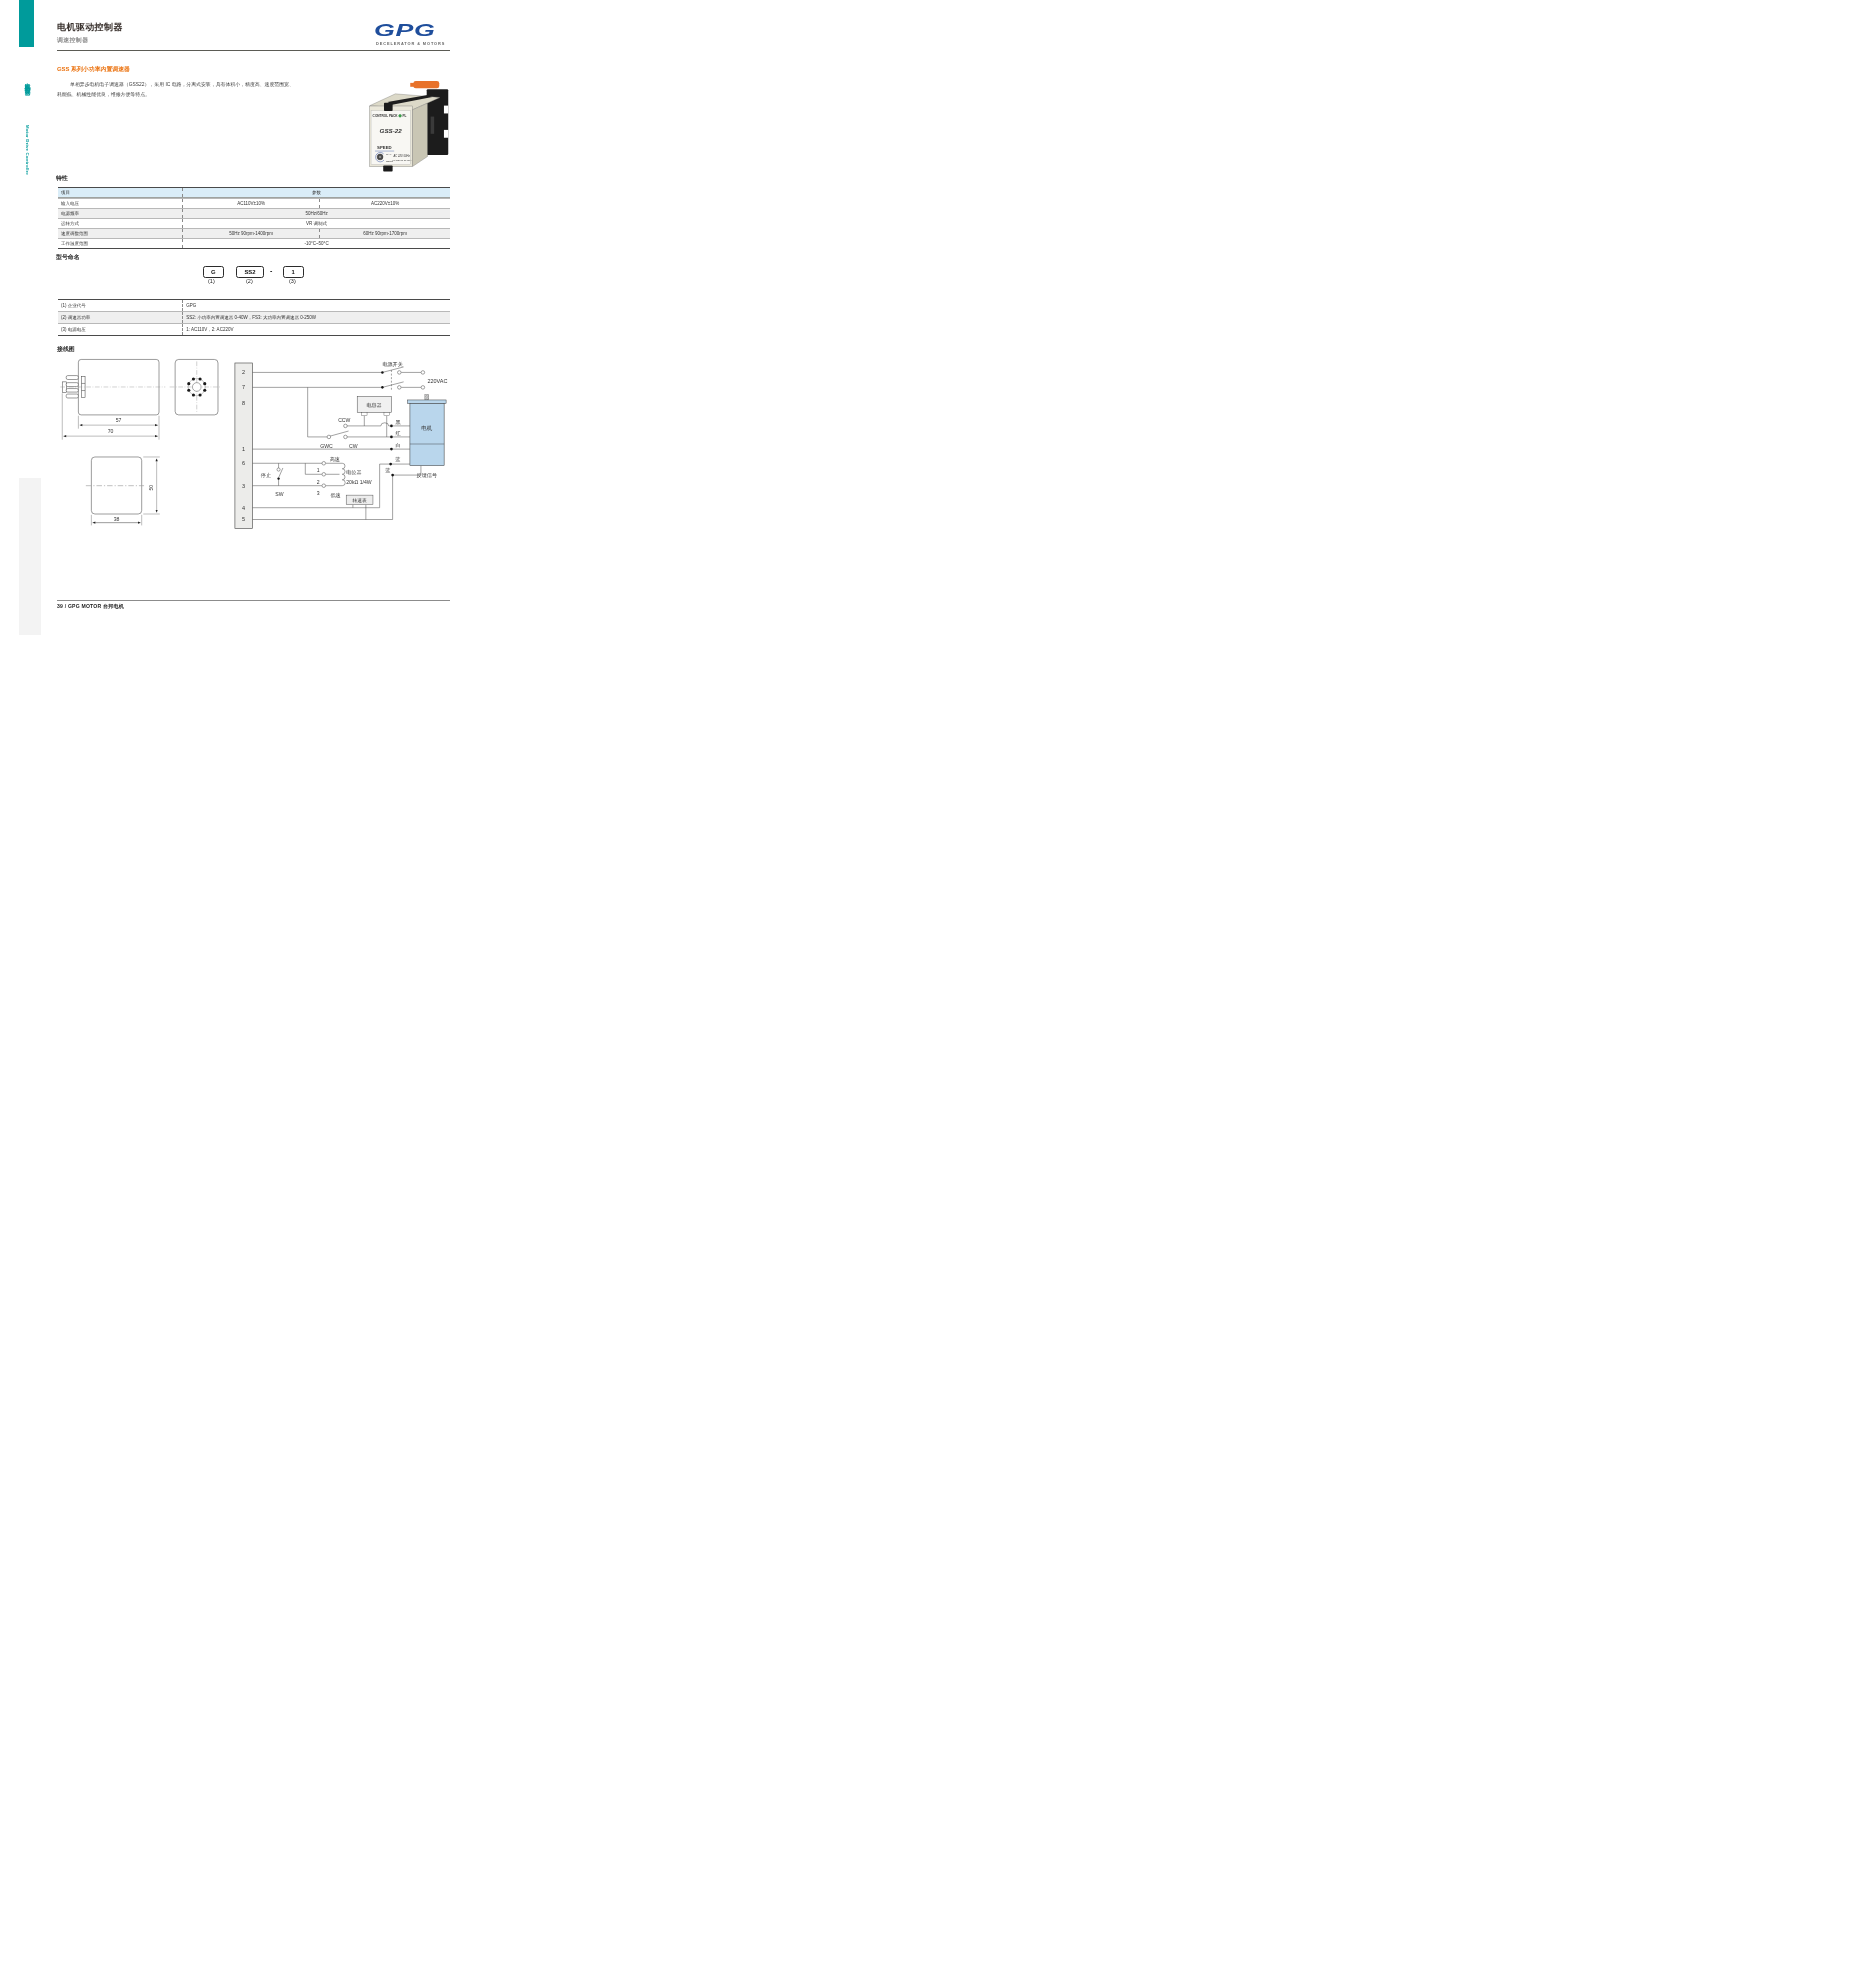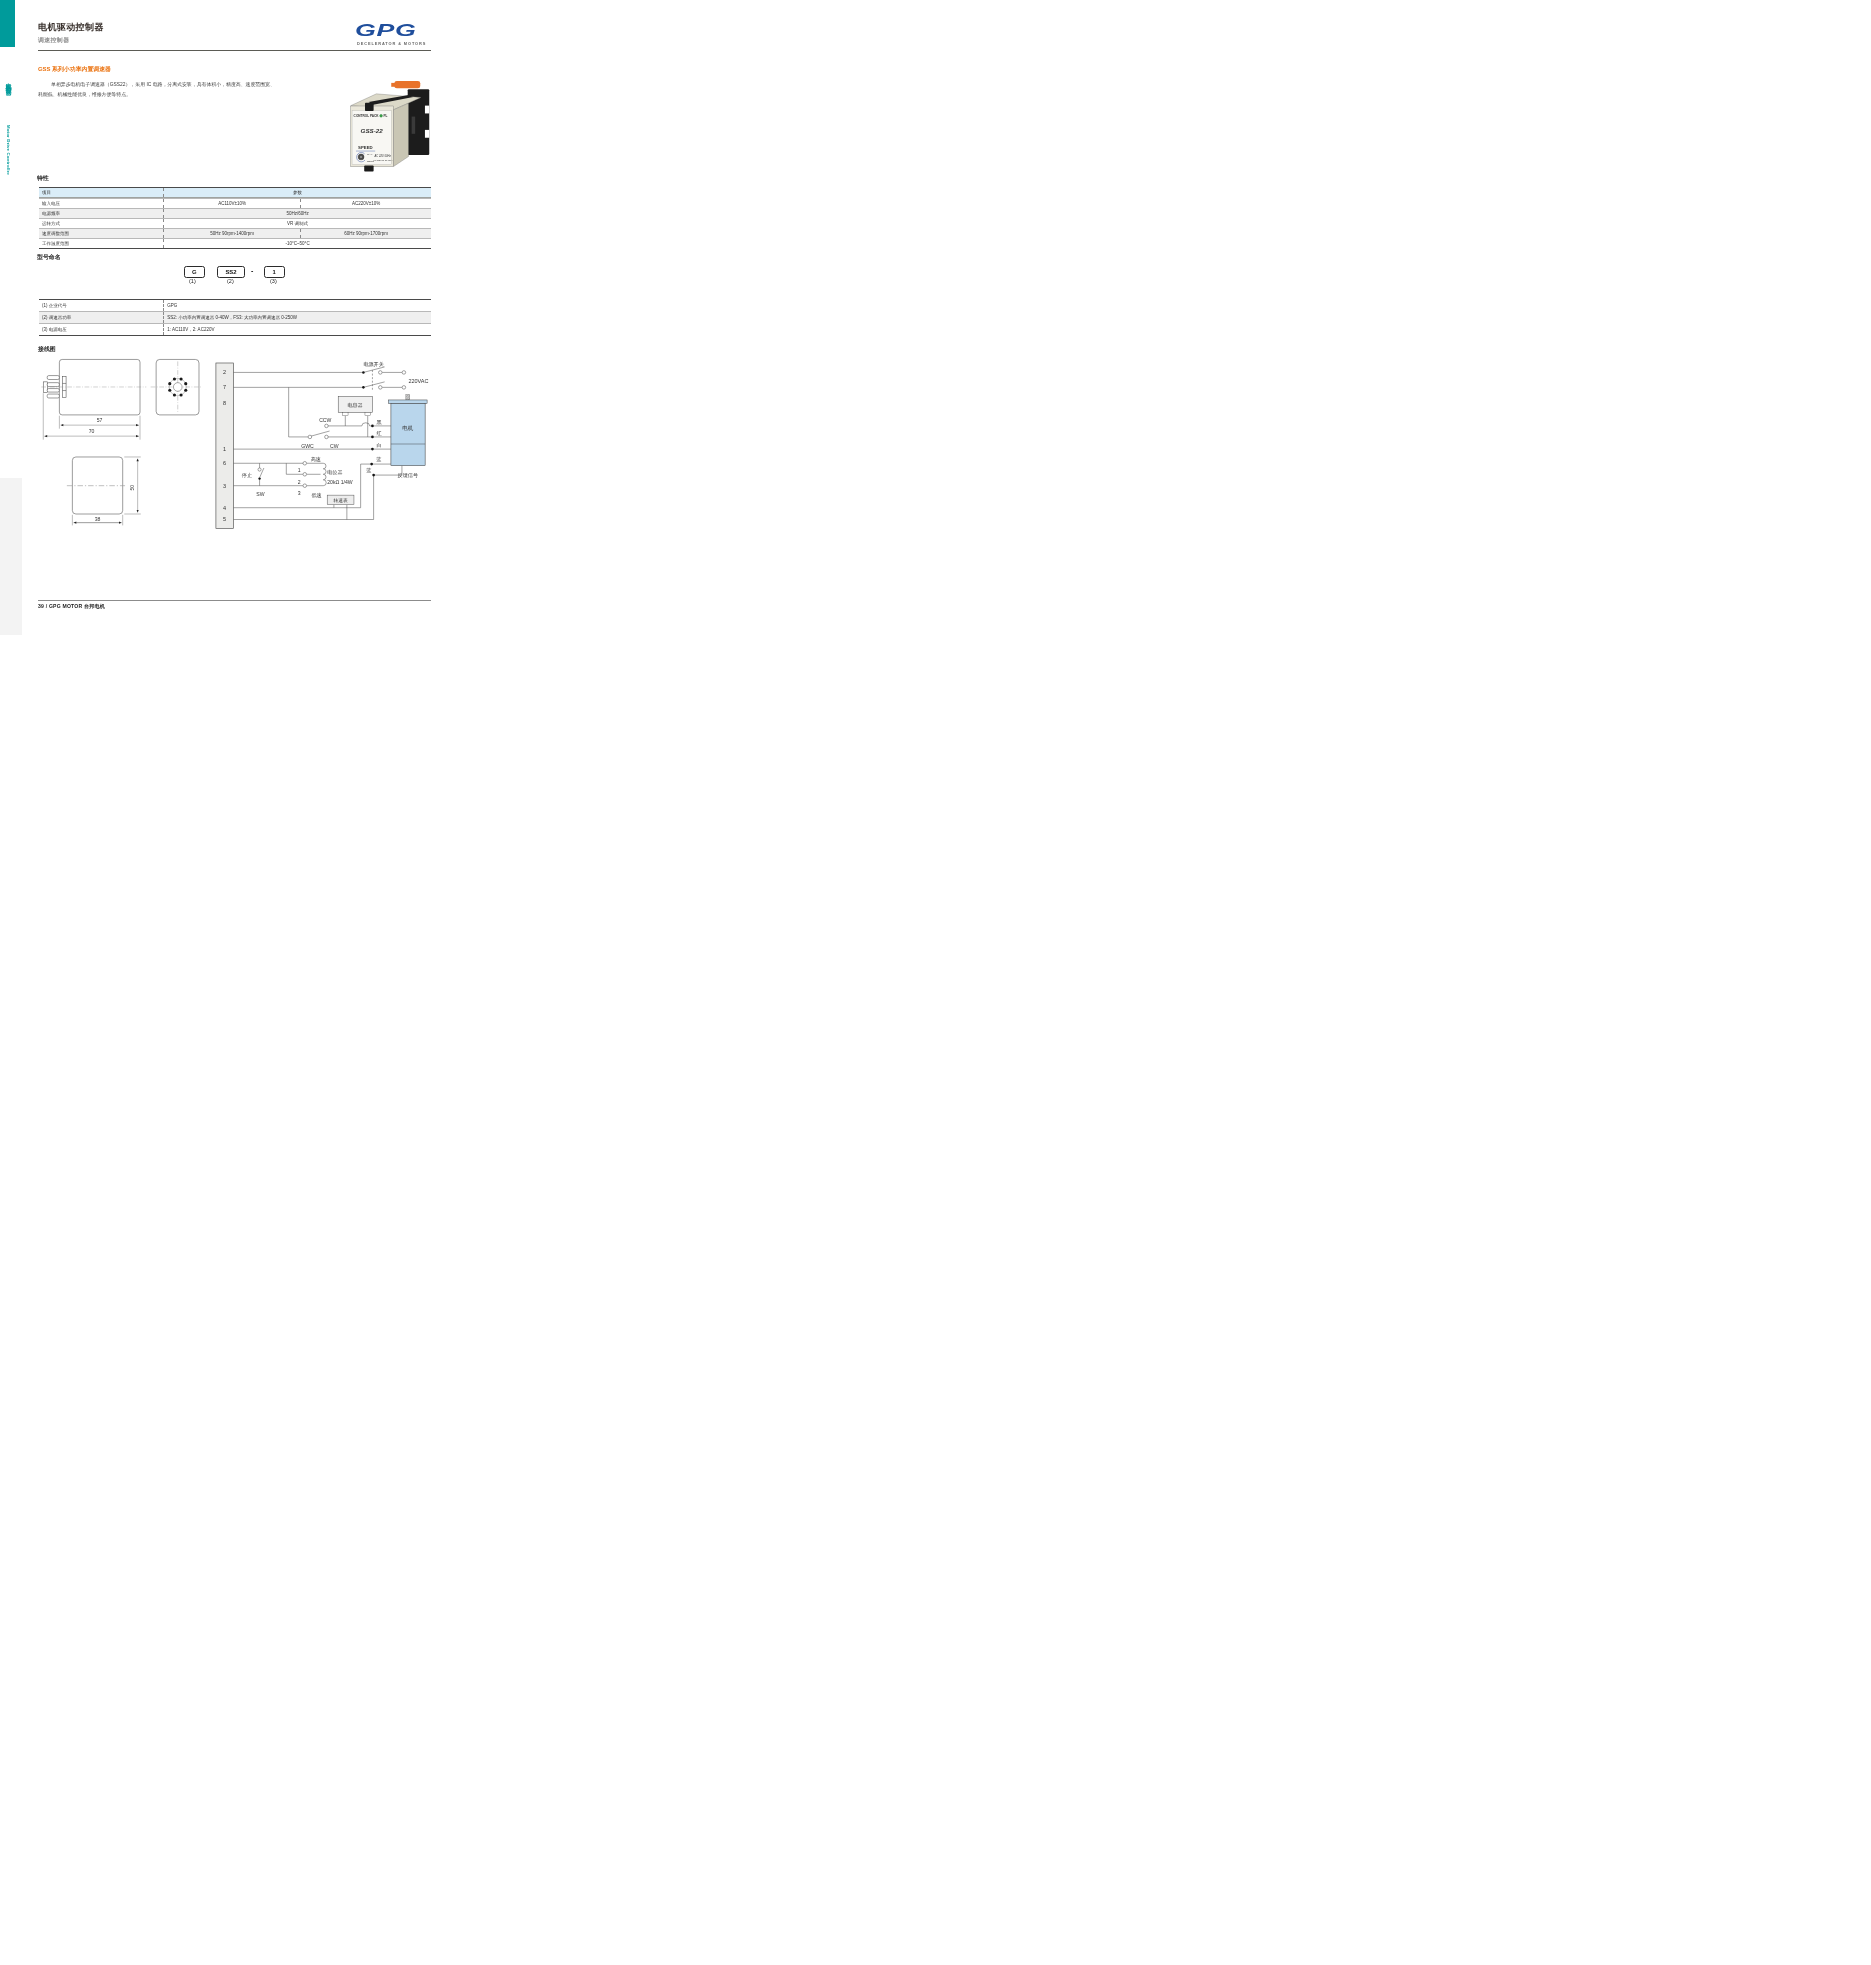--- a/index.html
+++ b/index.html
@@ -1,17 +1,17 @@
 <!DOCTYPE html>
 <html style="font-size:6.3px"><head>
 <meta charset="utf-8">
 <style>
   html,body{margin:0;padding:0;background:#fff;}
   body{font-family:"Liberation Sans","DejaVu Sans",sans-serif;}
-  .page{position:relative;width:468px;height:635px;background:#ffffff;overflow:hidden;}
+  .page{position:relative;width:468px;height:635px;background:#ffffff;overflow:hidden;margin-left:19px;}
   .abs{position:absolute;}
   
   .teal-block{left:0;top:0;width:14.5px;height:47px;background:#009B9B;}
   .page-title{left:38px;top:21px;font-size:9px;font-weight:bold;color:#38302C;letter-spacing:0.4px;}
   .page-subtitle{left:38px;top:36px;font-size:5.9px;font-weight:bold;color:#8A8A8A;letter-spacing:0.4px;}
   .hdr-rule{left:38px;top:50px;width:393px;height:1.2px;background:#5B5B55;}
   .logo-text{left:355px;top:22.4px;font-size:17.3px;font-weight:bold;font-style:italic;color:#1F4E9C;
              transform:scaleX(1.55);transform-origin:left center;letter-spacing:0.4px;line-height:1;}
   .logo-tag{left:357px;top:41px;width:71px;font-size:3.9px;font-weight:bold;color:#666;
             letter-spacing:0.9px;white-space:nowrap;}

